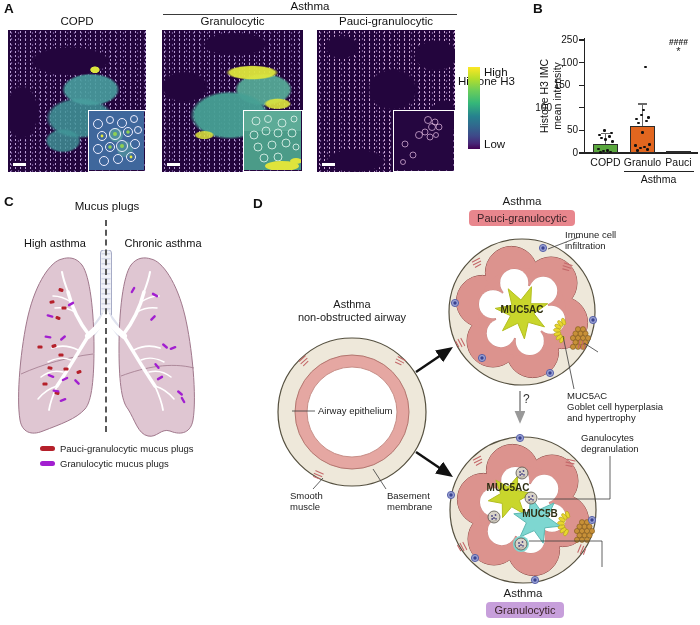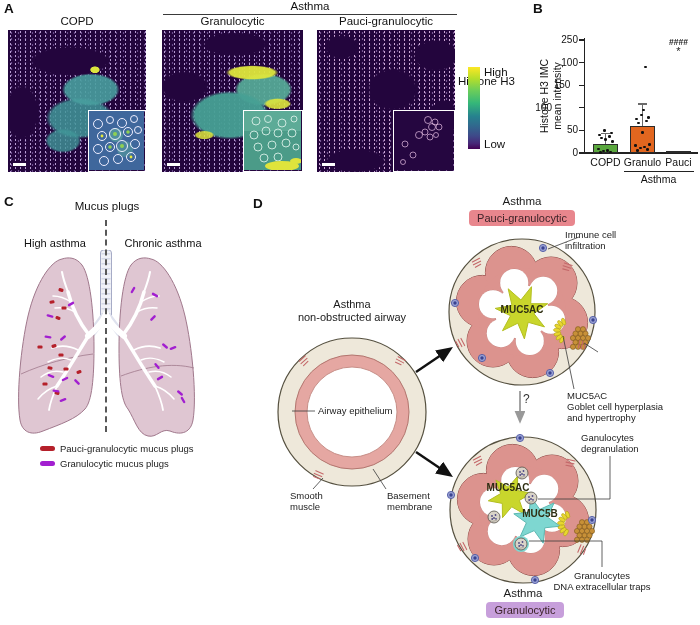--- a/index.html
+++ b/index.html
@@ -581,18 +581,16 @@
 infiltration</div>
   <div class="abs muclbl" style="left:492px;top:304px;width:60px;">MUC5AC</div>
   <div class="abs lbl ml" style="left:567px;top:390px;">MUC5AC
 Goblet cell hyperplasia
 and hypertrophy</div>
   <div class="abs" style="left:523px;top:392px;font-size:12px;color:#333;">?</div>
   <div class="abs lbl ml" style="left:581px;top:432px;">Ganulocytes
 degranulation</div>
   <div class="abs muclbl" style="left:477px;top:482px;width:62px;">MUC5AC</div>
   <div class="abs muclbl" style="left:509px;top:508px;width:62px;">MUC5B</div>
-  <div class="abs lbl ml ctr" style="left:540px;top:570px;width:124px;">Granulocytes
-DNA extracellular traps</div>
   <div class="abs ctr" style="left:473px;top:587px;width:100px;font-size:11.5px;">Asthma</div>
   <div class="abs badge" style="left:486px;top:602px;width:78px;background:#c79fdb;">Granulocytic</div>
 
 </div>
 
 </body></html>

